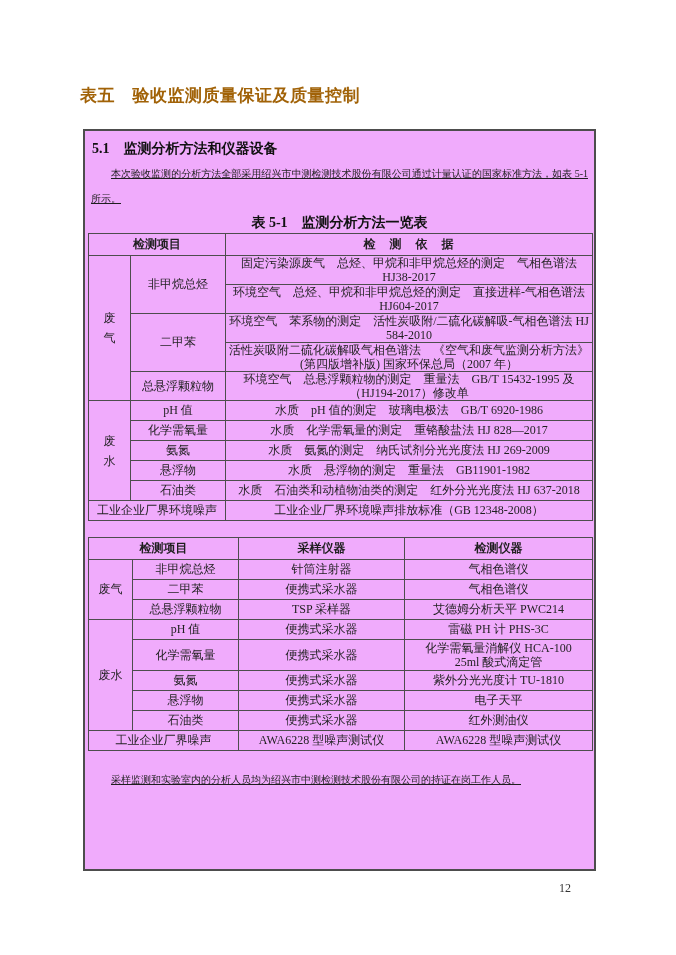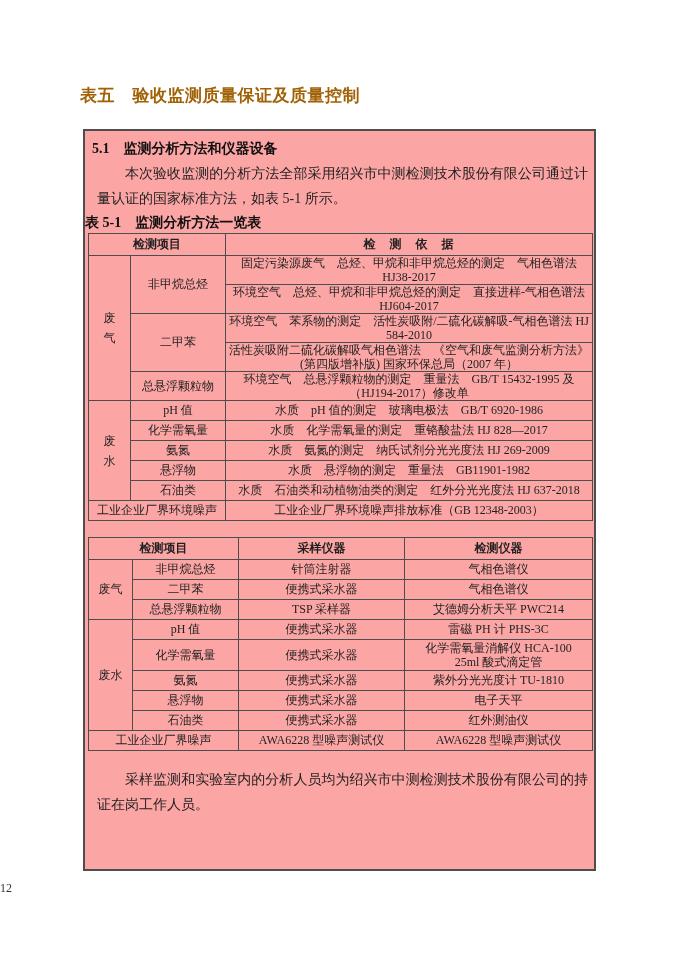--- a/index.html
+++ b/index.html
@@ -7,35 +7,35 @@
     width:676px;height:955px;background:#ffffff;position:relative;
     font-family:"Liberation Serif","DejaVu Serif",serif;color:#1f1f1f;
     overflow:hidden;
   }
   .doc-title{
     position:absolute;left:80px;top:84px;margin:0;
     font-size:17px;font-weight:bold;letter-spacing:0.5px;color:#a16207;
   }
   .content-box{
     position:absolute;left:83px;top:129px;width:509px;height:738px;
-    border:2px solid #4d4d4d;background:#fca5a5;box-sizing:content-box;
+    border:2px solid #4d4d4d;background:#f0abfc;box-sizing:content-box;
   }
   h2.sec{
     font-size:14px;font-weight:bold;line-height:19px;color:#111;
     margin:8px 0 0 7px;
   }
   h2.sec.s2{margin-top:8px;}
   h2.sec.s3{margin-top:10px;}
   p.para{
-    font-size:14px;line-height:25px;margin:3px 6px 0 12px;
-    text-indent:2em;text-align:justify;color:#1f1f1f;
+    font-size:10px;line-height:25px;margin:3px 6px 0 6px;
+    text-indent:2em;text-align:justify;color:#1f1f1f;text-decoration:underline;
   }
   p.para.last{margin-top:3px;}
   .tbl-caption{
-    margin-top:2px;height:20px;line-height:20px;text-align:left;
+    margin-top:2px;height:20px;line-height:20px;text-align:center;
     font-size:14px;font-weight:bold;color:#111;
   }
   table.doc{
     border-collapse:collapse;table-layout:fixed;margin:0 0 16px 3px;
     width:505px;
   }
   table.doc.t2{margin-top:6px;}
   table.doc td{
     border:1px solid #4d4d4d;text-align:center;vertical-align:middle;
     font-size:12px;padding:0 2px;color:#1f1f1f;overflow:hidden;
@@ -45,21 +45,21 @@
   tr.d2{height:31px;}
   tr.s{height:20px;}
   td.pre{white-space:pre-line;line-height:14px;font-size:11.5px;}
   .vstack{
     display:inline-block;width:1em;line-height:20px;
     word-break:break-all;text-align:center;
   }
   .spaced{letter-spacing:1px;}
   .page-number{
     position:absolute;left:0;top:881px;width:571px;height:16px;
-    text-align:left;font-size:12px;color:#333;
+    text-align:right;font-size:12px;color:#333;
   }
 </style>
 </head>
 <body>
 
 <h1 class="doc-title">表五　验收监测质量保证及质量控制</h1>
 
 <div class="content-box">
 
   <h2 class="sec">5.1　监测分析方法和仪器设备</h2>
@@ -117,21 +117,21 @@
     <tr class="s">
       <td>悬浮物</td>
       <td>水质　悬浮物的测定　重量法　GB11901-1982</td>
     </tr>
     <tr class="s">
       <td>石油类</td>
       <td>水质　石油类和动植物油类的测定　红外分光光度法 HJ 637-2018</td>
     </tr>
     <tr class="s">
       <td colspan="2">工业企业厂界环境噪声</td>
-      <td>工业企业厂界环境噪声排放标准（GB 12348-2003）</td>
+      <td>工业企业厂界环境噪声排放标准（GB 12348-2008）</td>
     </tr>
   </tbody>
     </table>
 
 
   <table class="doc t2">
     <colgroup>
         <col style="width:44px">
         <col style="width:106px">
         <col style="width:166px">

